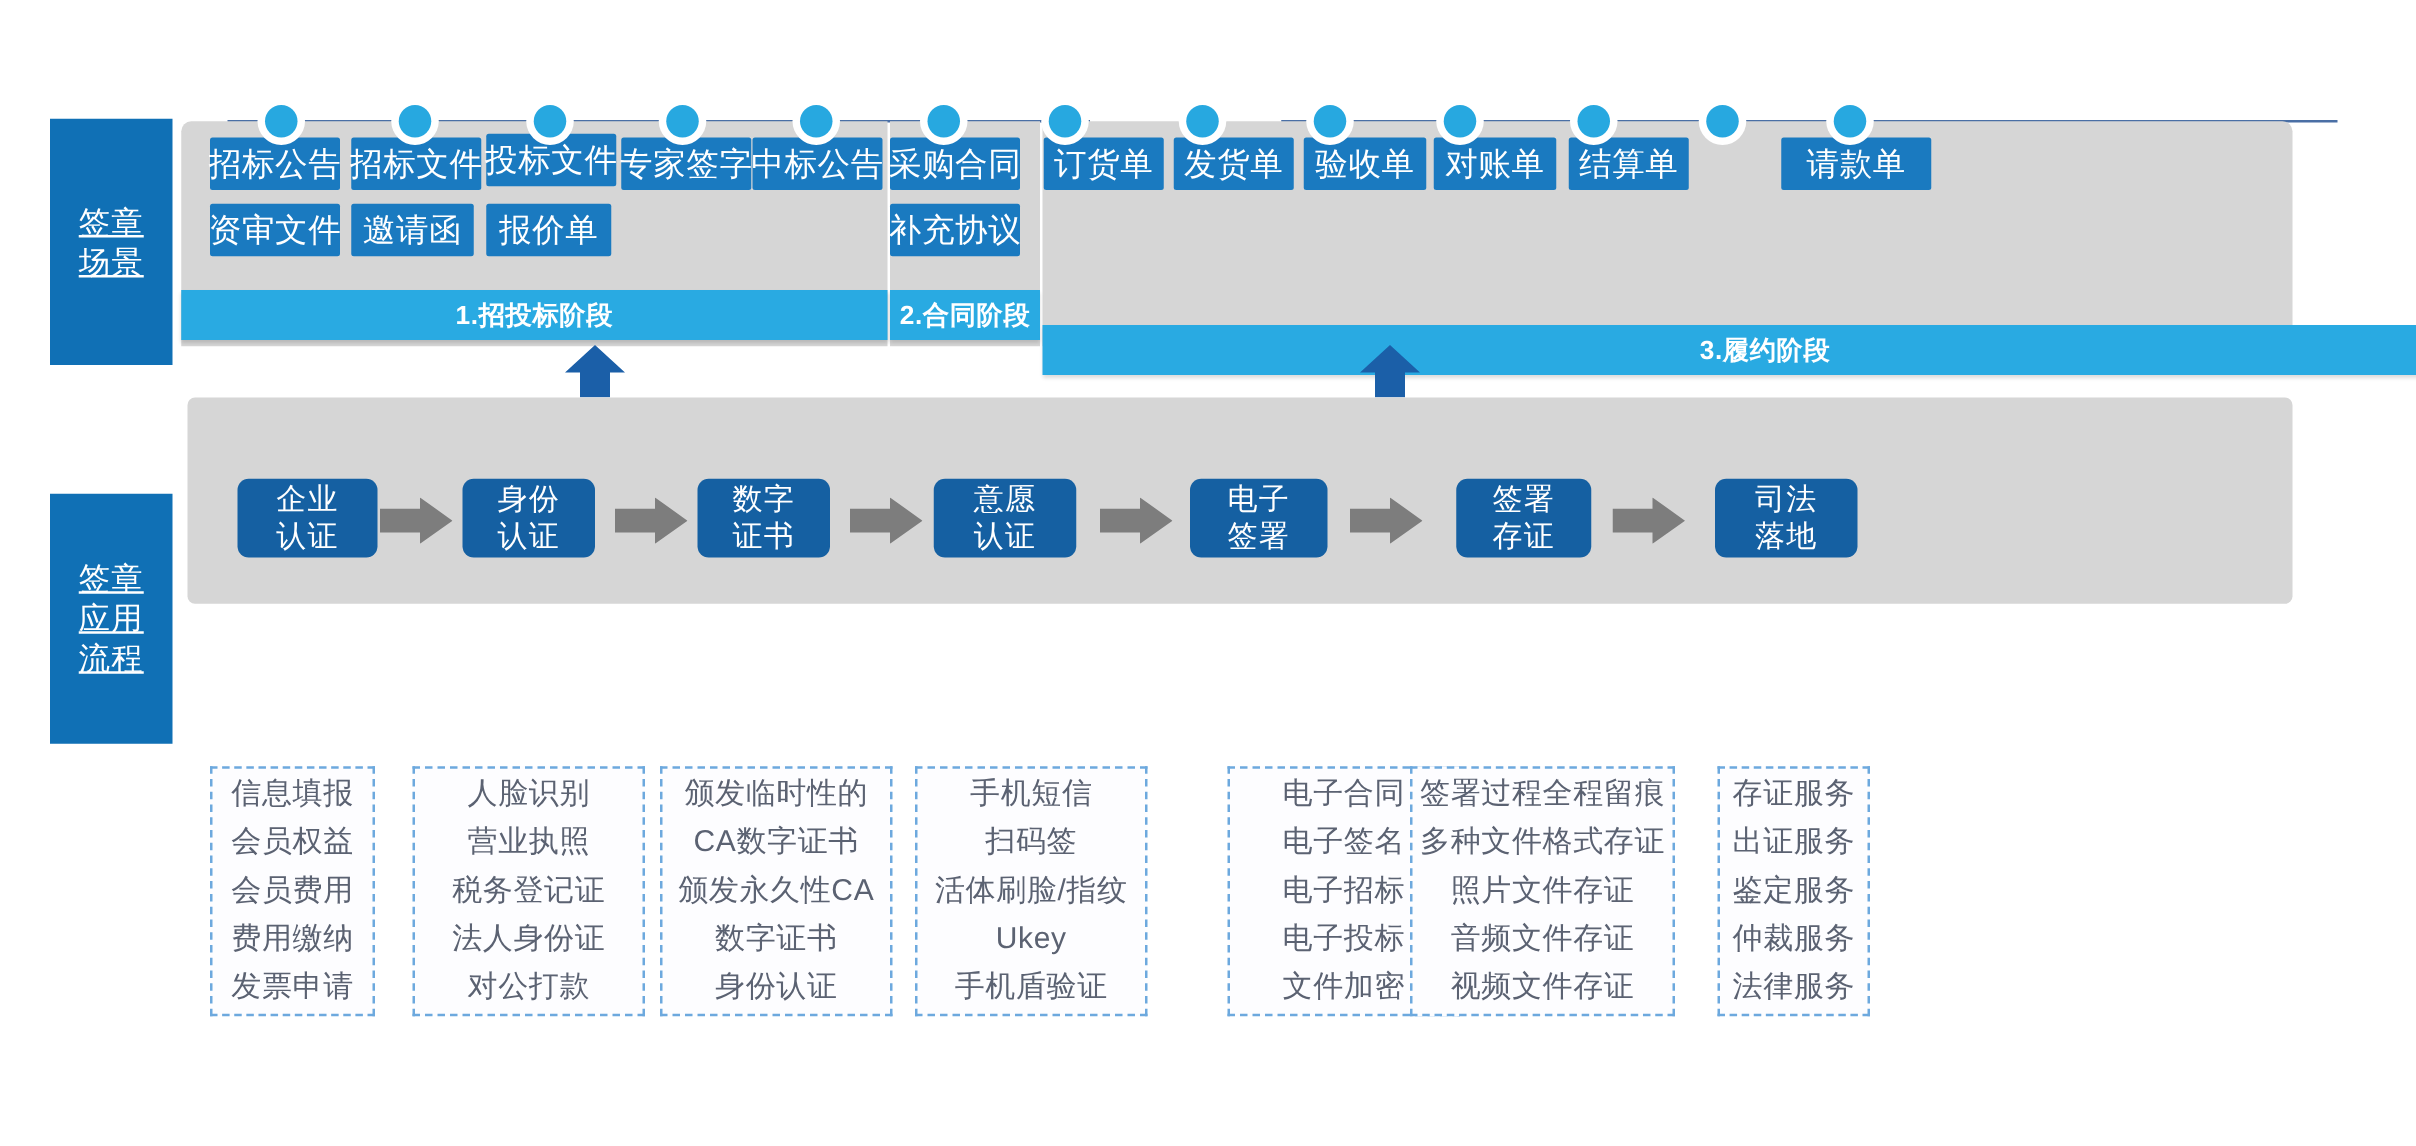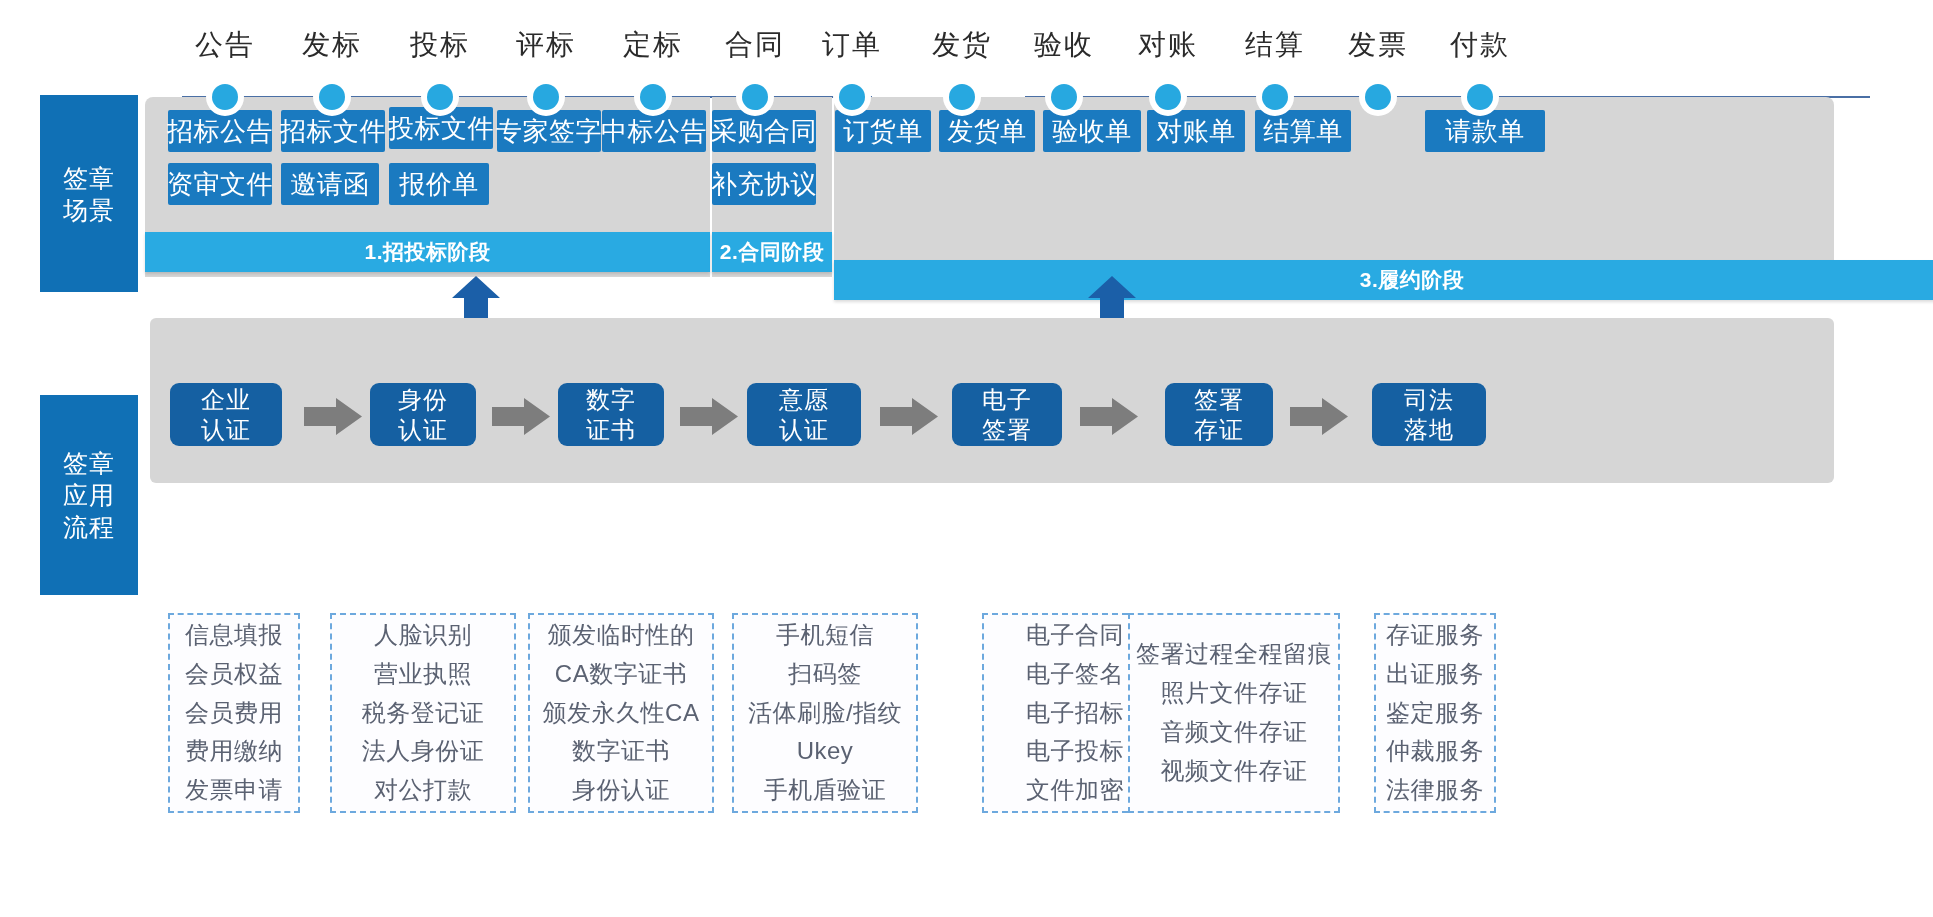--- a/index.html
+++ b/index.html
@@ -20,21 +20,21 @@
     flex-direction: column;
     align-items: center;
     justify-content: center;
     font-size: 25px;
     line-height: 1.28;
     letter-spacing: 1px;
     font-weight: 400;
   }
   #side-label-scene { left: 40px; top: 95px; width: 98px; height: 197px; }
   #side-label-flow  { left: 40px; top: 395px; width: 98px; height: 200px; }
-  .side-label span { display: block; }
+  .side-label span { display: block; text-decoration: underline; }
 
   
   .tl-labels { position: absolute; left: 0; top: 0; width: 1933px; height: 70px; }
   .tl-label {
     position: absolute;
     top: 26px;
     transform: translateX(-50%);
     font-size: 28px;
     color: #2b2b2b;
     white-space: nowrap;
@@ -164,35 +164,20 @@
     <span>场景</span>
   </div>
   <div class="side-label" id="side-label-flow">
     <span>签章</span>
     <span>应用</span>
     <span>流程</span>
   </div>
 
   <div class="tl-line" id="tl-line-a"></div>
   <div class="tl-line" id="tl-line-b"></div>
-  <div class="tl-labels" id="timeline-labels">
-      <div class="tl-label" style="left: 225px;">公告</div>
-      <div class="tl-label" style="left: 332px;">发标</div>
-      <div class="tl-label" style="left: 440px;">投标</div>
-      <div class="tl-label" style="left: 546px;">评标</div>
-      <div class="tl-label" style="left: 653px;">定标</div>
-      <div class="tl-label" style="left: 755px;">合同</div>
-      <div class="tl-label" style="left: 852px;">订单</div>
-      <div class="tl-label" style="left: 962px;">发货</div>
-      <div class="tl-label" style="left: 1064px;">验收</div>
-      <div class="tl-label" style="left: 1168px;">对账</div>
-      <div class="tl-label" style="left: 1275px;">结算</div>
-      <div class="tl-label" style="left: 1378px;">发票</div>
-      <div class="tl-label" style="left: 1480px;">付款</div>
-    </div>
 
   <div class="scene-panel" id="scene-panel-1"></div>
   <div class="scene-panel" id="scene-panel-2"></div>
   <div class="scene-panel" id="scene-panel-3"></div>
 
   <div id="chips-layer">
       <div class="chip" style="left: 168px; top: 110px; width: 104px;">招标公告</div>
       <div class="chip" style="left: 281px; top: 110px; width: 104px;">招标文件</div>
       <div class="chip" style="left: 389px; top: 107px; width: 104px;">投标文件</div>
       <div class="chip" style="left: 497px; top: 110px; width: 104px;">专家签字</div>
@@ -220,21 +205,21 @@
       </svg>
   </div>
   <div class="up-arrow" id="up-arrow-2">
     <svg width="56" height="42" viewBox="0 0 56 42">
         <polygon points="28,0 52,22 40,22 40,42 16,42 16,22 4,22" fill="#1b5fa8"></polygon>
       </svg>
   </div>
 
   <div id="flow-panel"></div>
   <div id="flow-layer">
-      <div class="flow-node" style="left: 170px; width: 112px;">
+      <div class="flow-node" style="left: 190px; width: 112px;">
         <span>企业</span>
         <span>认证</span>
       </div>
       <div class="flow-node" style="left: 370px; width: 106px;">
         <span>身份</span>
         <span>认证</span>
       </div>
       <div class="flow-node" style="left: 558px; width: 106px;">
         <span>数字</span>
         <span>证书</span>
@@ -306,20 +291,21 @@
       </div>
       <div class="detail-box" style="left: 982px; width: 186px; align-items: center;">
         <div class="dl">电子合同</div>
         <div class="dl">电子签名</div>
         <div class="dl">电子招标</div>
         <div class="dl">电子投标</div>
         <div class="dl">文件加密</div>
       </div>
       <div class="detail-box" style="left: 1128px; width: 212px;">
         <div class="dl">签署过程全程留痕</div>
+        <div class="dl">多种文件格式存证</div>
         <div class="dl">照片文件存证</div>
         <div class="dl">音频文件存证</div>
         <div class="dl">视频文件存证</div>
       </div>
       <div class="detail-box" style="left: 1374px; width: 122px;">
         <div class="dl">存证服务</div>
         <div class="dl">出证服务</div>
         <div class="dl">鉴定服务</div>
         <div class="dl">仲裁服务</div>
         <div class="dl">法律服务</div>

